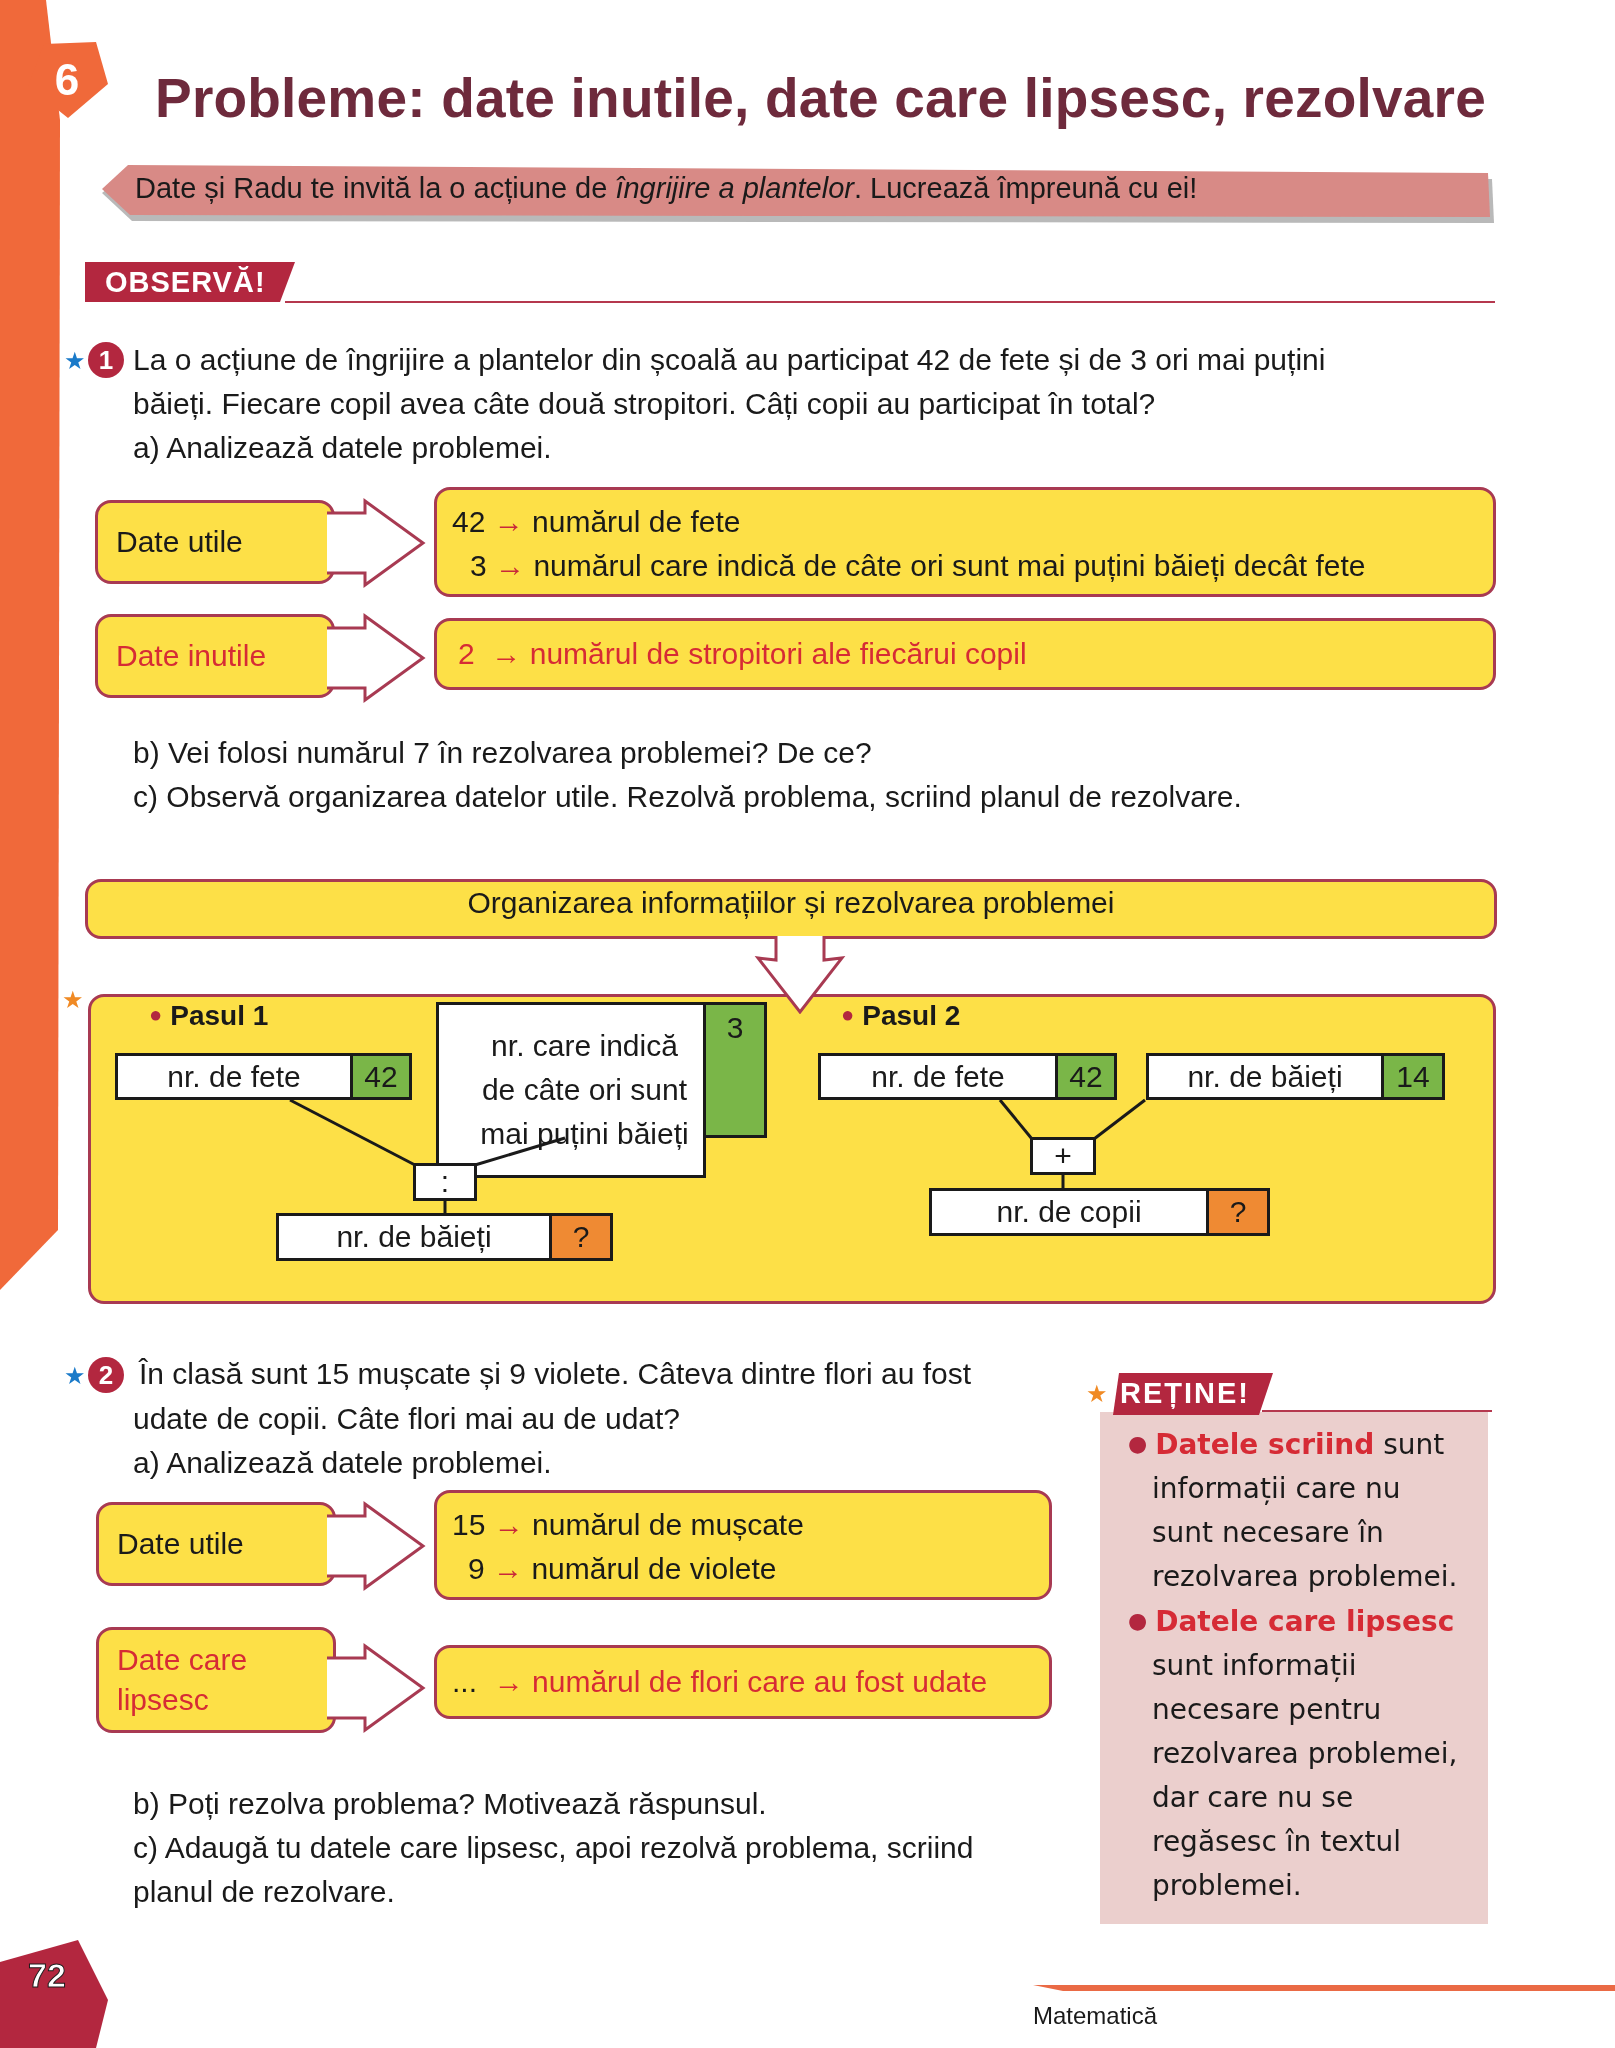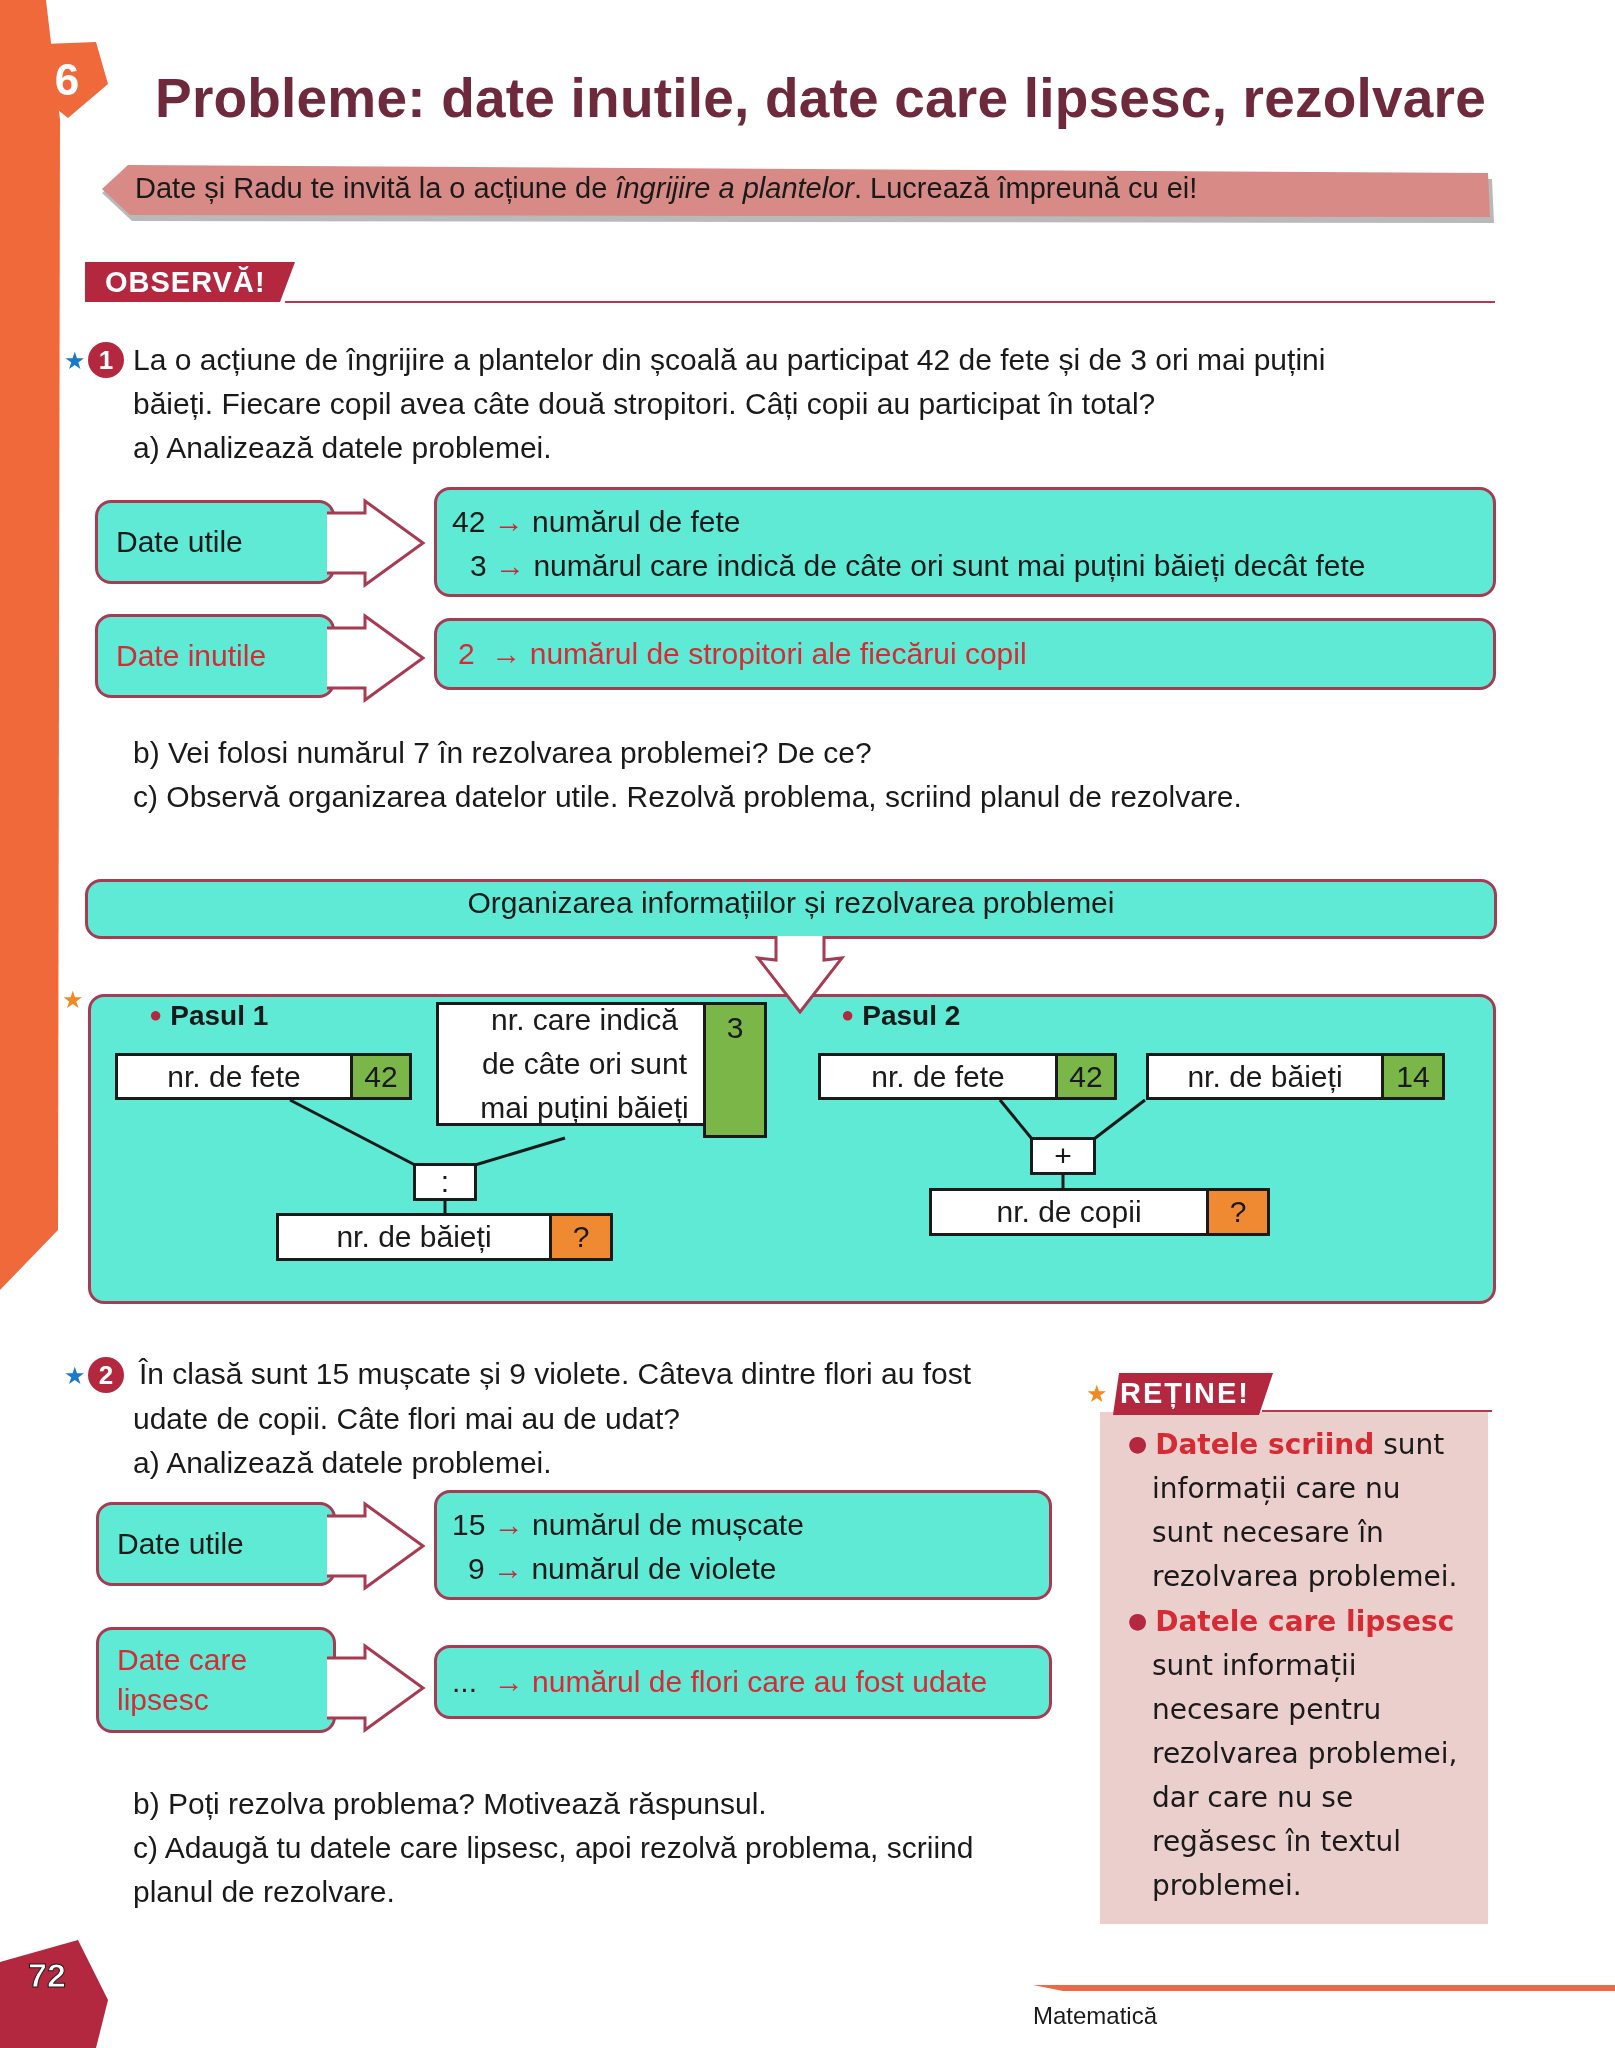--- a/index.html
+++ b/index.html
@@ -29,21 +29,21 @@
   .section-line { left:285px; top:301px; width:1210px; height:2px; background:#b5384e; }
 
   .star { font-size:24px; line-height:24px; }
   .star.blue { color:#1a7ac9; }
   .star.orange { color:#f08a24; }
   .num-circle { width:36px; height:36px; border-radius:50%; background:#b3273f; color:#fff; font-weight:bold;
                 font-size:26px; display:flex; align-items:center; justify-content:center; }
 
   .para { font-size:30px; line-height:44px; color:#1a1a1a;text-align:center; }
 
-  .rbox { border:3px solid #a83a52; border-radius:16px; background:#5eead4; box-sizing:border-box; }
+  .rbox { border:3px solid #a83a52; border-radius:16px; background:#fde047; box-sizing:border-box; }
   .label-box { display:flex; align-items:center; padding-left:18px; font-size:30px; }
   .red { color:#d62b35; }
   .arrow-shape { width:110px; height:100px; }
   .arrow-shape svg { width:100%; height:100%; }
   .data-line { font-size:30px; line-height:44px; white-space:nowrap; }
   .arr { color:#c8283a; }
 
   .org-box { left:85px; top:879px; width:1412px; height:60px; }
   .org-text { left:85px; top:886px; width:1412px; text-align:center; font-size:30px; }
 
@@ -147,21 +147,21 @@
 <div class="abs down-arrow">
   <svg viewBox="0 0 100 78">
       <polyline points="26,0 26,24 8,22 50,76 92,22 74,24 74,0" fill="#fff" stroke="#a83a52" stroke-width="3"></polyline>
     </svg>
 </div>
 <div class="abs star orange" style="left:62px;top:988px;">★</div>
 
 <div class="abs step-label" style="left:105px;top:1000px;"><span class="bullet">●</span><span>Pasul 1</span></div>
 <div class="abs cell" style="left:115px;top:1053px;width:238px;height:47px;">nr. de fete</div>
 <div class="abs cell green" style="left:350px;top:1053px;width:62px;height:47px;">42</div>
-<div class="abs cell" style="left:436px;top:1002px;width:270px;height:124px;flex-direction:column;line-height:44px;padding-left:27px;">
+<div class="abs cell" style="left:436px;top:1002px;width:270px;height:176px;flex-direction:column;line-height:44px;padding-left:27px;">
   <span>nr. care indică</span>
   <span>de câte ori sunt</span>
   <span>mai puțini băieți</span>
 </div>
 <div class="abs cell green" style="left:703px;top:1002px;width:64px;height:136px;align-items:flex-start;padding-top:6px;">3</div>
 <div class="abs cell" style="left:413px;top:1163px;width:64px;height:38px;">:</div>
 <div class="abs cell" style="left:276px;top:1213px;width:276px;height:48px;">nr. de băieți</div>
 <div class="abs cell orange" style="left:549px;top:1213px;width:64px;height:48px;">?</div>
 
 <div class="abs step-label" style="left:797px;top:1000px;"><span class="bullet">●</span><span>Pasul 2</span></div>

